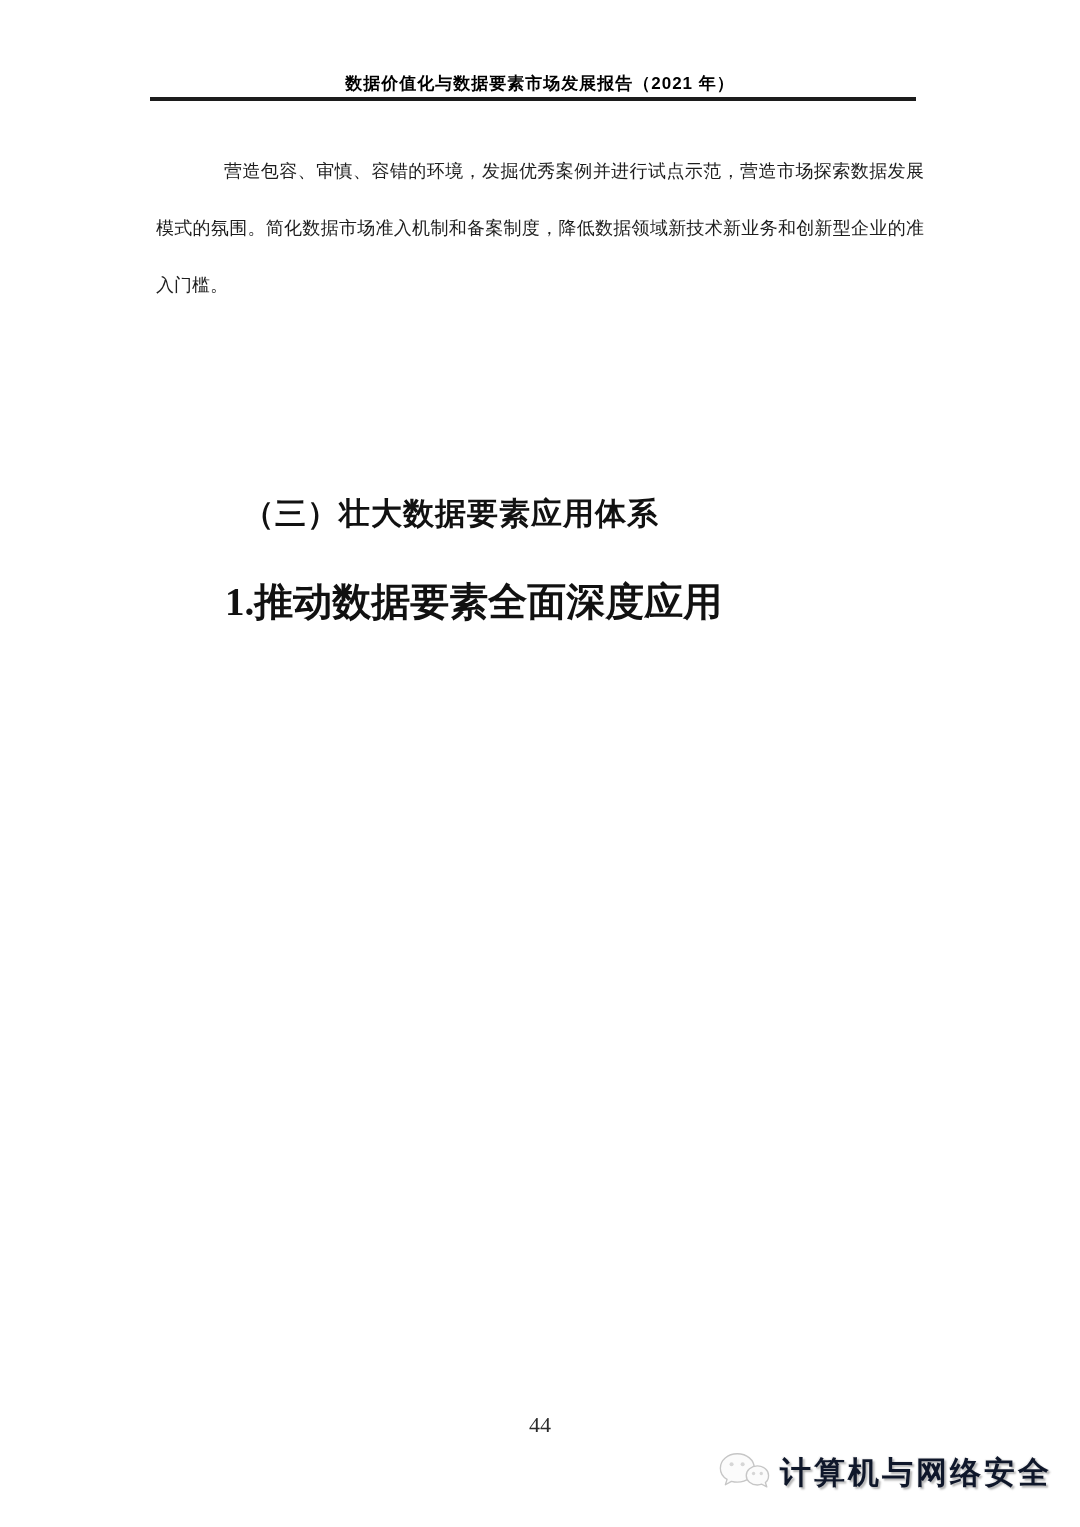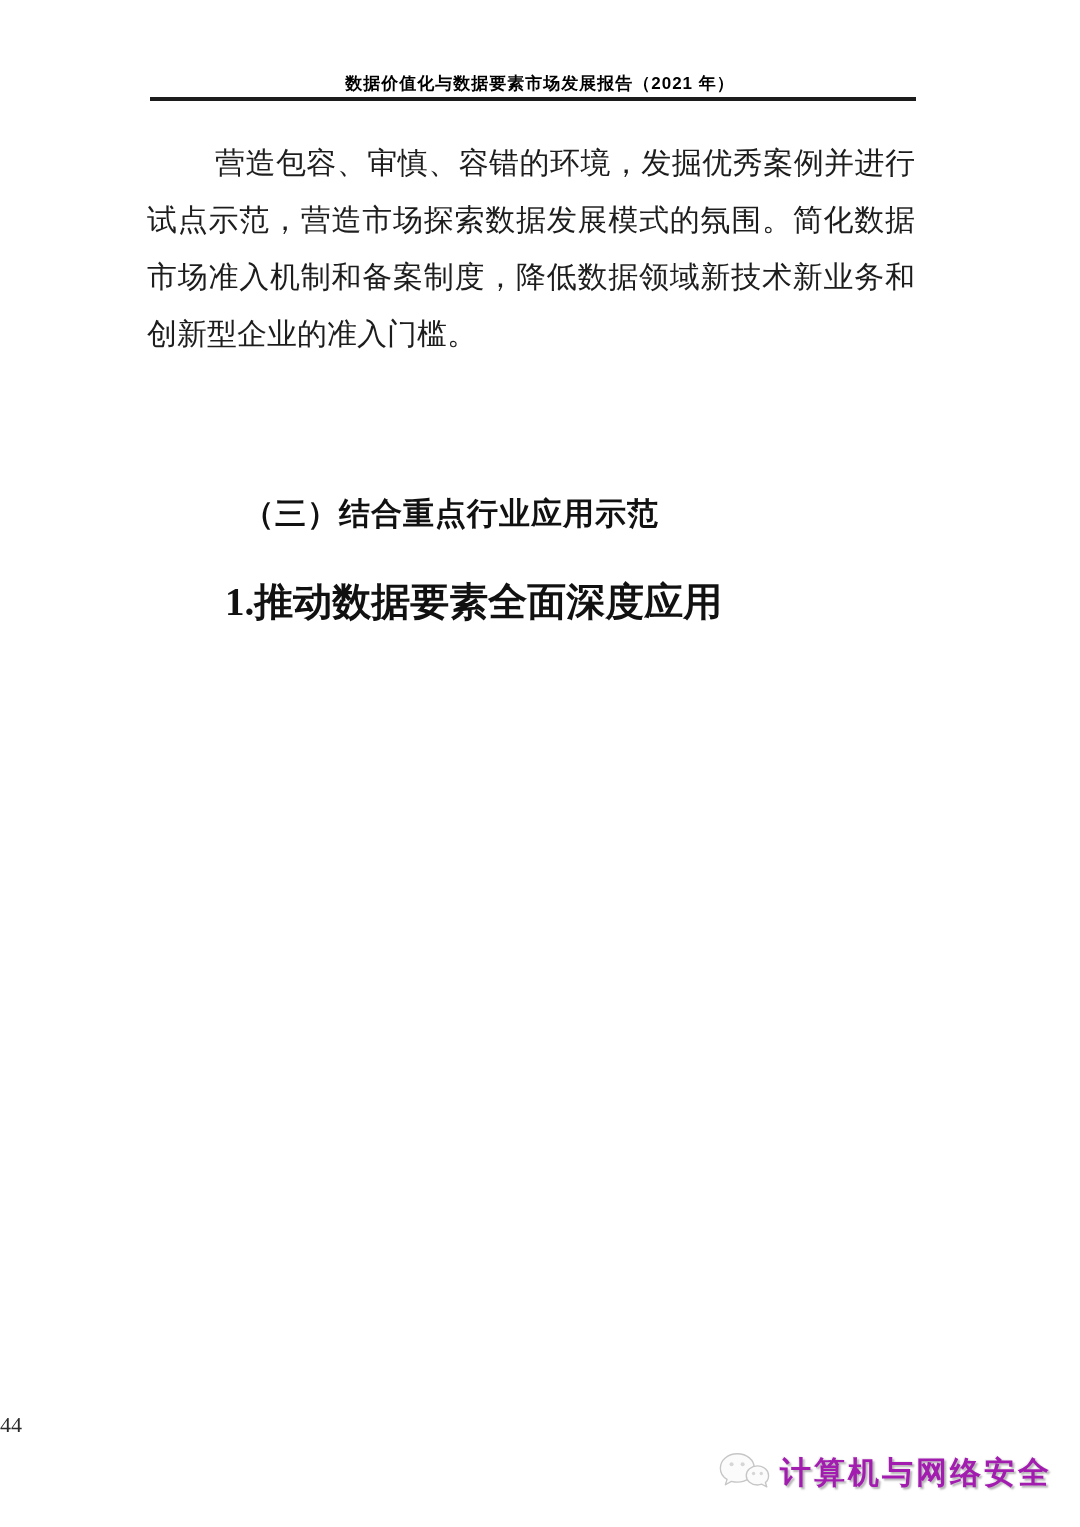--- a/index.html
+++ b/index.html
@@ -33,22 +33,22 @@
     width: 766px;
     height: 4px;
     background: #1c1c1c;
   }
 
   
   .para {
     position: absolute;
     left: 147px;
     width: 768px;
-    margin: 0;
-    font-size: 30px;
+    margin: 9px;
+    font-size: 18px;
     line-height: 57px;
     text-align: justify;
     text-justify: inter-character;
     text-indent: 68px;
     color: #1d1d1d;
   }
   .para-1 { top: 134px; }
   .para-2 { top: 297px; }
   .para-3 { top: 629px; }
   .para-4 { top: 887px; }
@@ -76,55 +76,55 @@
   }
   .sub-heading-1 { top: 582px; }
   .sub-heading-2 { top: 830px; }
 
   
   .page-number {
     position: absolute;
     top: 1412px;
     left: 0;
     width: 100%;
-    text-align: left;
+    text-align: center;
     font-size: 22px;
     color: #2a2a2a;
   }
   .watermark {
     position: absolute;
     top: 1450px;
     right: 28px;
     display: flex;
     align-items: center;
     gap: 10px;
   }
   .wm-icon { display: inline-flex; }
   .wm-text {
     font-family: "Liberation Sans", sans-serif;
     font-weight: bold;
     font-size: 31px;
     letter-spacing: 3px;
     white-space: nowrap;
-    color: #a21caf;
+    color: #0f172a;
     text-shadow: 2px 2px 2px #b5b5b5, -1px -1px 1px #f0f0f0;
   }
 </style>
 </head>
 <body>
 
 <div class="page">
 
   <div class="header-title">数据价值化与数据要素市场发展报告（2021 年）</div>
   <div class="header-rule"></div>
 
   <p class="para para-1">营造包容、审慎、容错的环境，发掘优秀案例并进行试点示范，营造市场探索数据发展模式的氛围。简化数据市场准入机制和备案制度，降低数据领域新技术新业务和创新型企业的准入门槛。</p>
 
 
-  <h2 class="section-heading">（三）结合重点行业应用示范</h2>
+  <h2 class="section-heading">（三）壮大数据要素应用体系</h2>
 
   <h3 class="sub-heading sub-heading-1">1.推动数据要素全面深度应用</h3>
 
 
 
 
   <div class="page-number">44</div>
 
   <div class="watermark">
     <span class="wm-icon">

